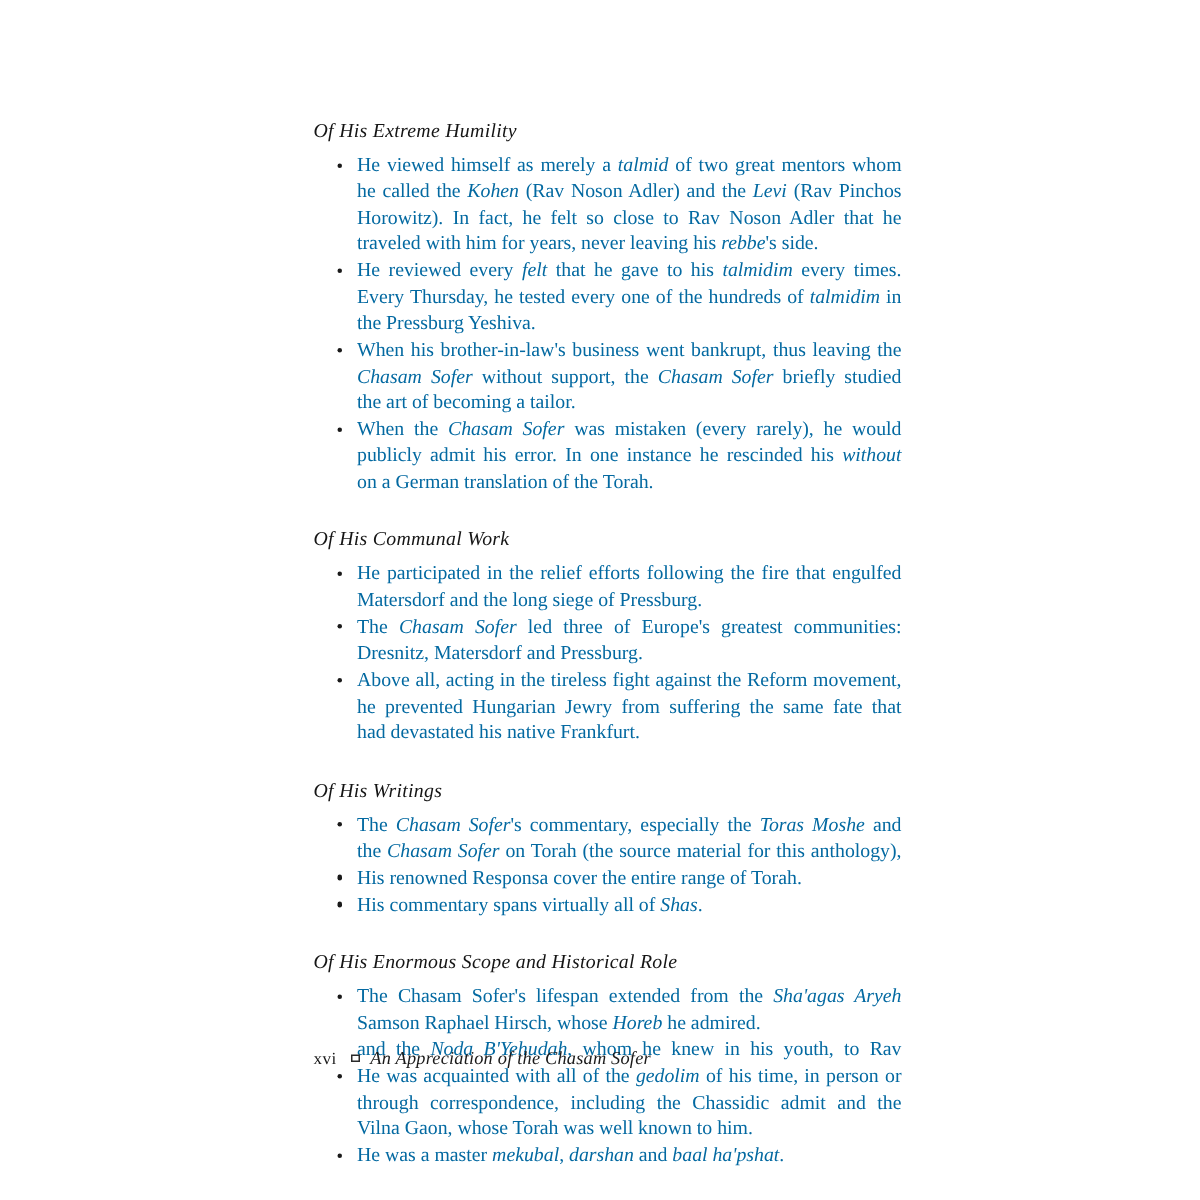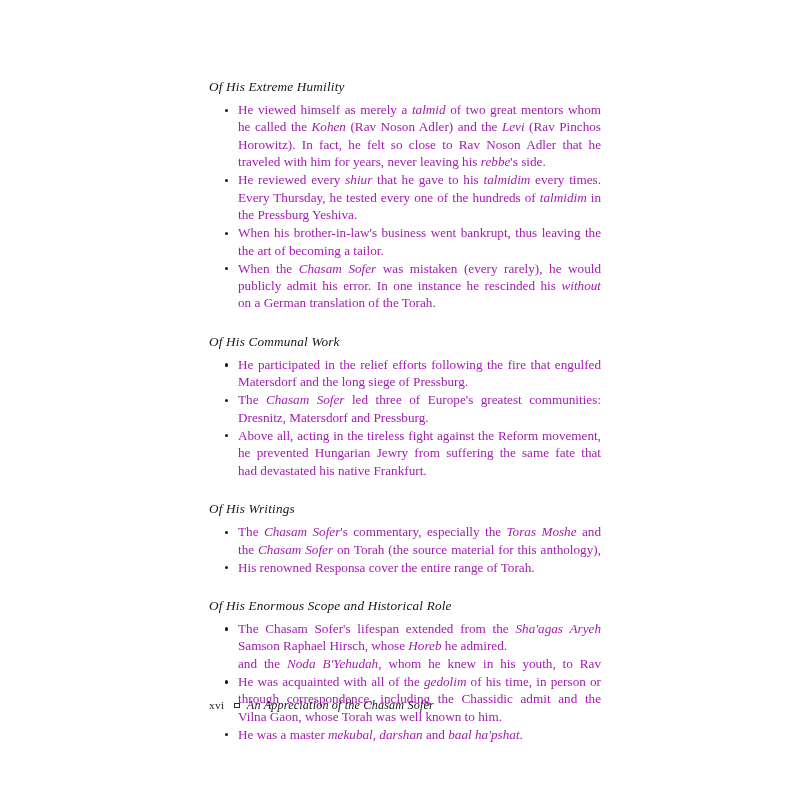--- a/index.html
+++ b/index.html
@@ -59,21 +59,21 @@
   }
 
   ul.bullets > li {
     position: relative;
     padding-left: 29px;
     margin: 0 0 0.5px 0;
     font-size: 13.2px;
     line-height: 17.45px;
     text-align: justify;
     text-justify: inter-word;
-    color: #a21caf;
+    color: #0369a1;
     hyphens: none;
   }
 
   ul.bullets > li::before {
     content: "";
     position: absolute;
     left: 16px;
     top: 7.5px;
     width: 3.2px;
     height: 3.2px;
@@ -139,26 +139,27 @@
       <div class="section">
         <div class="section-heading">Of His Extreme Humility</div>
         <ul class="bullets">
           <li>
             <span class="ln"><span>He viewed himself as merely a </span><i>talmid</i><span> of two great mentors whom</span></span>
             <span class="ln"><span>he called the </span><i>Kohen</i><span> (Rav Noson Adler) and the </span><i>Levi</i><span> (Rav Pinchos</span></span>
             <span class="ln"><span>Horowitz). In fact, he felt so close to Rav Noson Adler that he</span></span>
             <span class="ln last"><span>traveled with him for years, never leaving his </span><i>rebbe</i><span>'s side.</span></span>
           </li>
           <li>
-            <span class="ln"><span>He reviewed every </span><i>shiur</i><span> that he gave to his </span><i>talmidim</i><span> every times.</span></span>
+            <span class="ln"><span>He reviewed every </span><i>felt</i><span> that he gave to his </span><i>talmidim</i><span> every times.</span></span>
             <span class="ln"><span>Every Thursday, he tested every one of the hundreds of </span><i>talmidim</i><span> in</span></span>
             <span class="ln last"><span>the Pressburg Yeshiva.</span></span>
           </li>
           <li>
             <span class="ln"><span>When his brother-in-law's business went bankrupt, thus leaving the</span></span>
+            <span class="ln"><i>Chasam Sofer</i><span> without support, the </span><i>Chasam Sofer</i><span> briefly studied</span></span>
             <span class="ln last"><span>the art of becoming a tailor.</span></span>
           </li>
           <li>
             <span class="ln"><span>When the </span><i>Chasam Sofer</i><span> was mistaken (every rarely), he would</span></span>
             <span class="ln"><span>publicly admit his error. In one instance he rescinded his </span><i>without</i></span>
             <span class="ln last"><span>on a German translation of the Torah.</span></span>
           </li>
         </ul>
       </div>
       <div class="section">
@@ -182,20 +183,23 @@
       <div class="section">
         <div class="section-heading">Of His Writings</div>
         <ul class="bullets">
           <li>
             <span class="ln"><span>The </span><i>Chasam Sofer</i><span>'s commentary, especially the </span><i>Toras Moshe</i><span> and</span></span>
             <span class="ln"><span>the </span><i>Chasam Sofer</i><span> on Torah (the source material for this anthology),</span></span>
           </li>
           <li>
             <span class="ln last"><span>His renowned Responsa cover the entire range of Torah.</span></span>
           </li>
+          <li>
+            <span class="ln last"><span>His commentary spans virtually all of </span><i>Shas</i><span>.</span></span>
+          </li>
         </ul>
       </div>
       <div class="section">
         <div class="section-heading">Of His Enormous Scope and Historical Role</div>
         <ul class="bullets">
           <li>
             <span class="ln"><span>The Chasam Sofer's lifespan extended from the </span><i>Sha'agas Aryeh</i></span>
             <span class="ln last"><span>Samson Raphael Hirsch, whose </span><i>Horeb</i><span> he admired.</span></span>
             <span class="ln"><span>and the </span><i>Noda B'Yehudah</i><span>, whom he knew in his youth, to Rav</span></span>
           </li>

